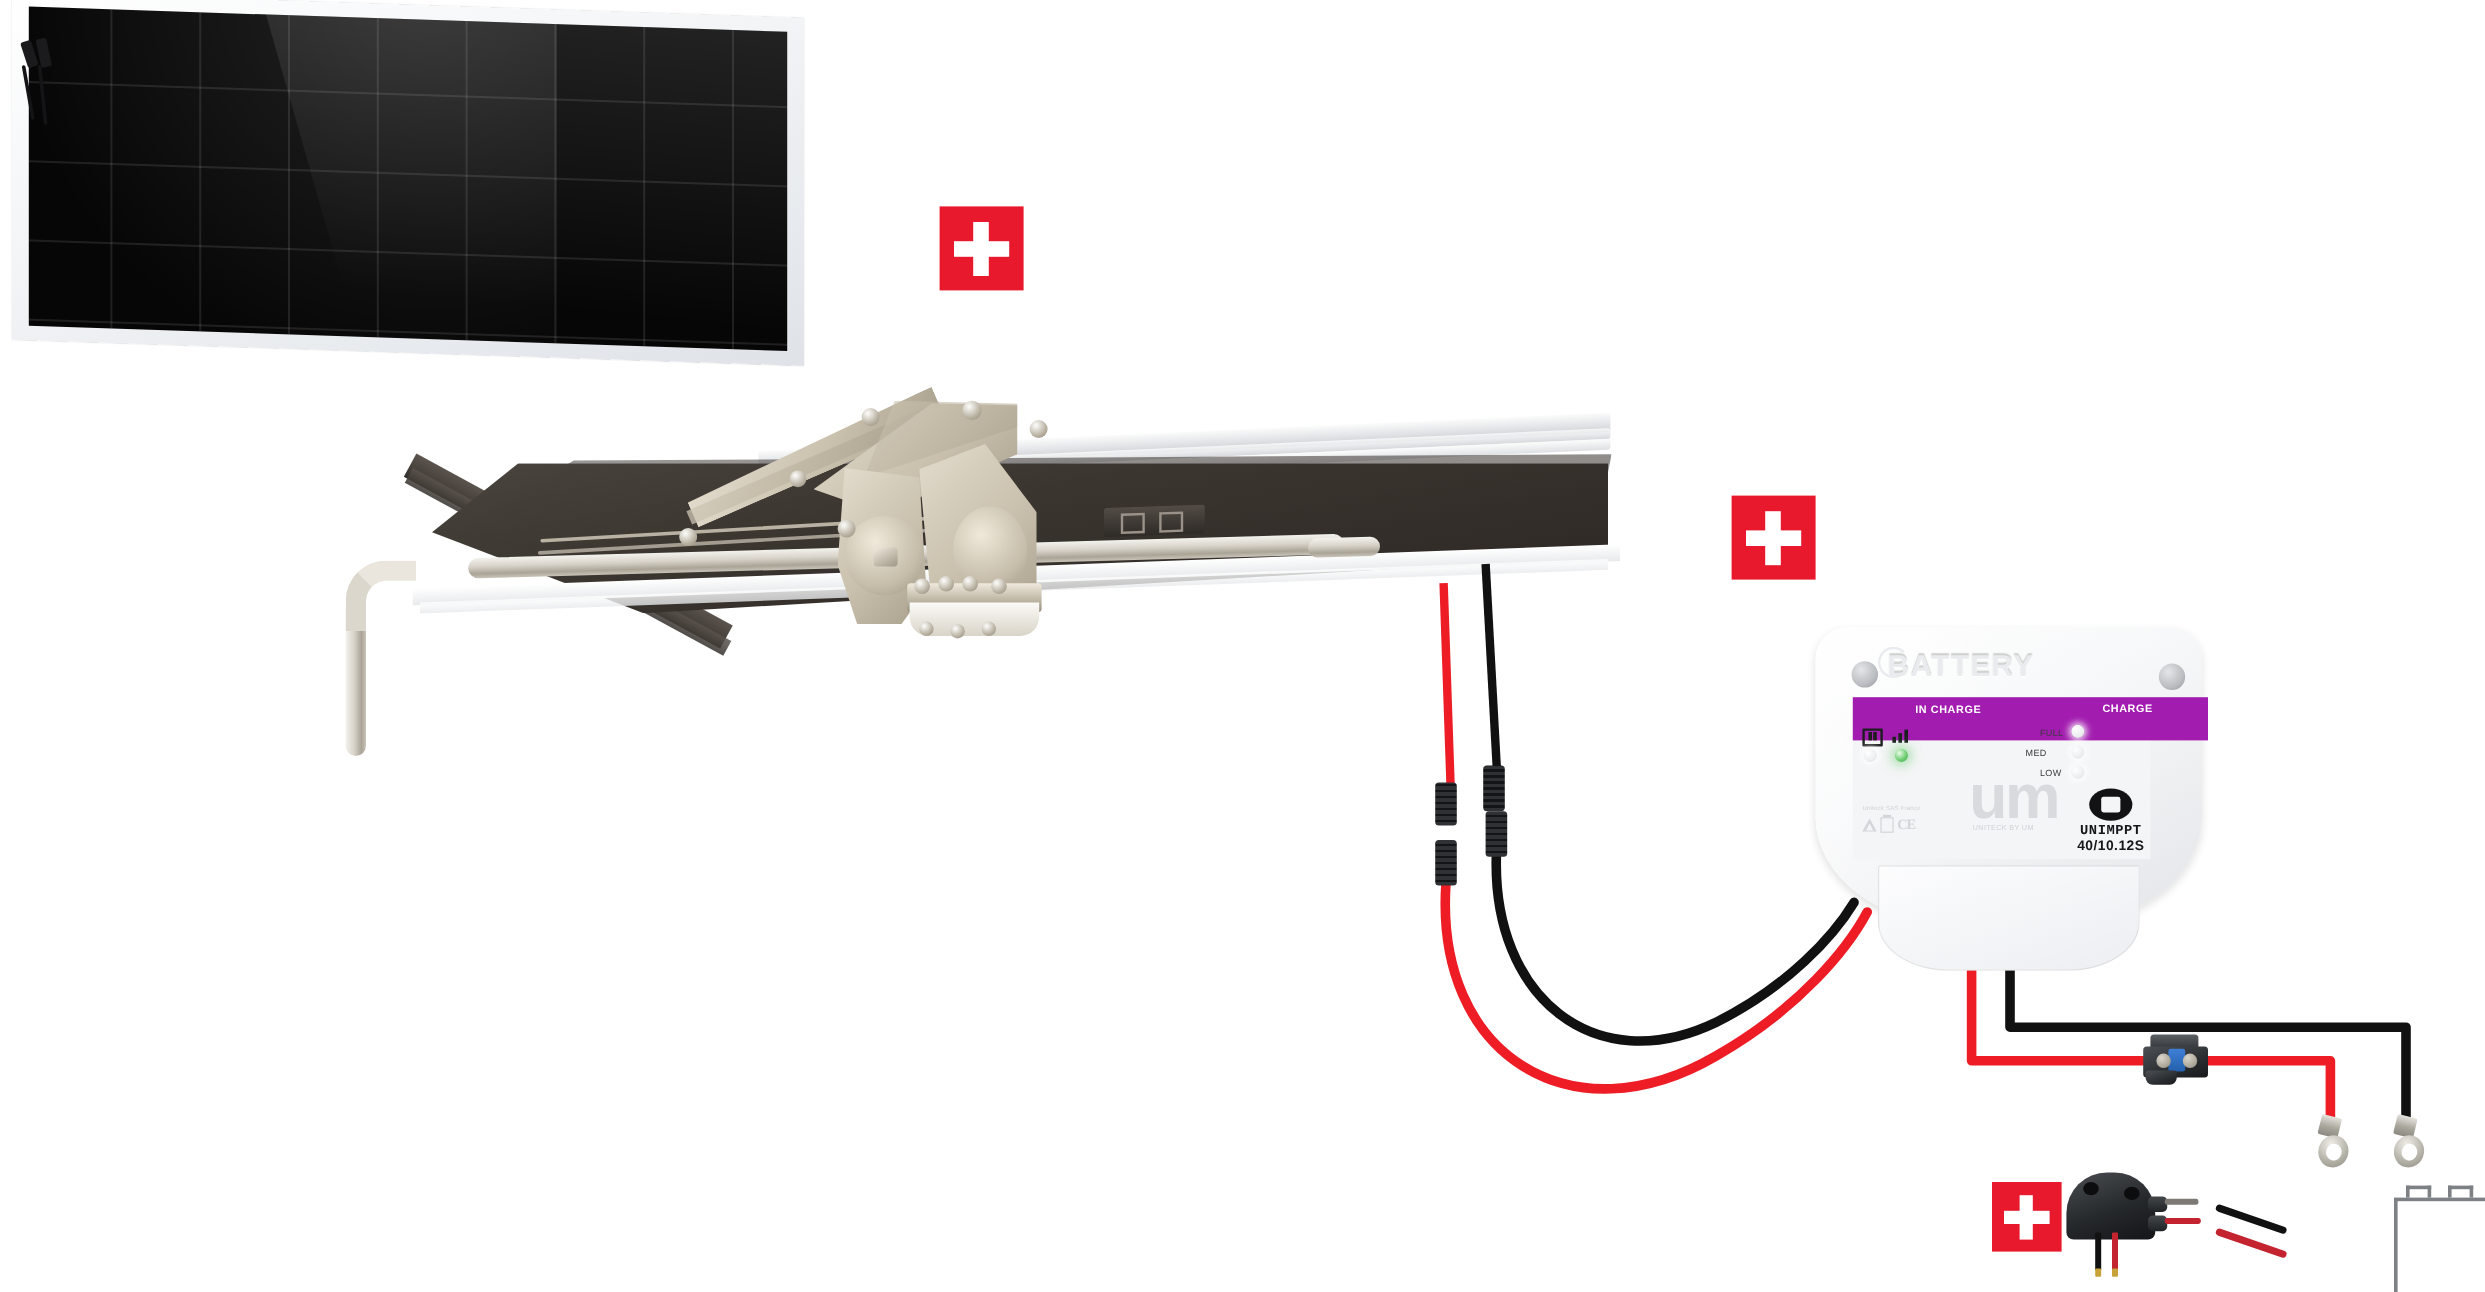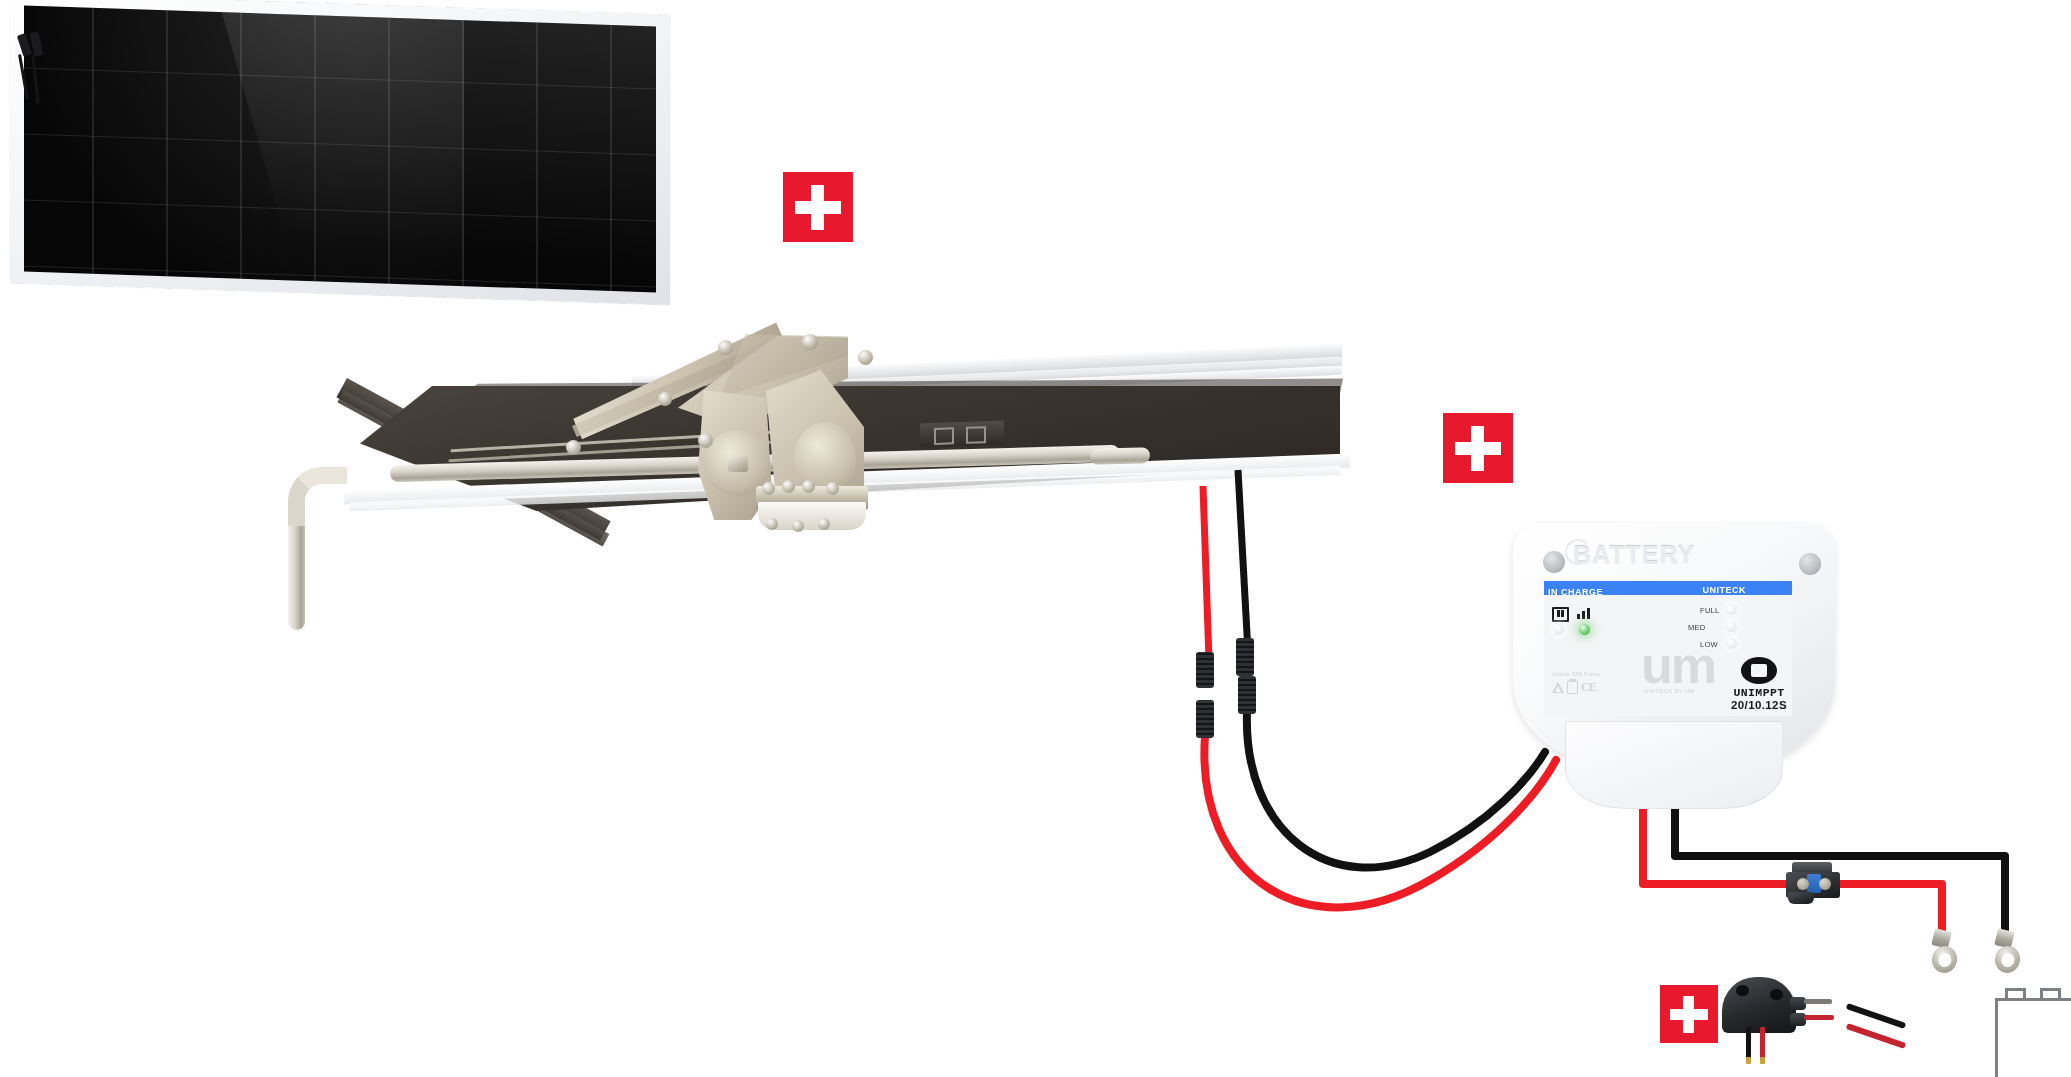--- a/index.html
+++ b/index.html
@@ -93,21 +93,21 @@
   }
   .screw{position:absolute;width:22px;height:22px;border-radius:50%;
          background:radial-gradient(circle at 36% 32%,#e4e6e8,#b9bcc0 62%,#93979b);}
   #ctrl-brand{position:absolute;left:60px;top:18px;width:200px;height:30px;
               color:#e9ebee;font-size:25px;font-weight:700;letter-spacing:1px;
               text-shadow:0 1px 0 #fff,0 -1px 1px #ccc;}
   #ctrl-brand .ring{position:absolute;left:-8px;top:-2px;width:22px;height:22px;
                     border:2px solid #e9ebee;border-radius:50%;border-right-color:transparent;}
   #ctrl-label{position:absolute;left:31px;top:58px;width:248px;height:135px;
               background:#f4f5f6;}
-  .ctrl-hdr{position:absolute;height:14px;background:#3b82f6;}
+  .ctrl-hdr{position:absolute;height:36px;background:#a21caf;padding-left:48px;}
   .ctrl-hdr span{color:#fff;font-size:9px;font-weight:700;letter-spacing:.5px;
                  line-height:18px;padding-left:4px;display:inline-block;}
   .led{position:absolute;width:11px;height:11px;border-radius:50%;}
   .led.off{background:radial-gradient(circle at 35% 32%,#fff,#eceef0 60%,#dcdee1);
            box-shadow:0 0 6px 2px rgba(255,255,255,.9);}
   .led.green{background:radial-gradient(circle at 35% 32%,#e9fbe9,#6fcf72 55%,#3da348);
              box-shadow:0 0 9px 3px rgba(110,205,115,.55);}
   .icon-batt{position:absolute;width:13px;height:11px;border:2px solid #1d1d1f;border-radius:1px;}
   .icon-batt:after{content:"";position:absolute;left:3px;top:1px;width:3px;height:7px;
                    background:#1d1d1f;box-shadow:4px 0 0 #1d1d1f;}
@@ -335,21 +335,21 @@
 
     <div id="ctrl-brand">
       <span class="ring"></span>
       <span>BATTERY</span>
     </div>
 
     <div id="ctrl-label">
 
       <div class="ctrl-hdr" style="left:0;top:0;width:248px;">
         <span>IN  CHARGE</span>
-        <span style="position:absolute;right:46px;">UNITECK</span>
+        <span style="position:absolute;right:46px;">CHARGE</span>
       </div>
 
       <div class="icon-batt" style="left:8px;top:26px;"></div>
       <div class="icon-bars" style="left:33px;top:26px;">
         <i style="left:0;height:5px;"></i>
           <i style="left:5px;height:8px;"></i>
           <i style="left:10px;height:11px;"></i>
       </div>
       <div class="led off" style="left:9px;top:43px;"></div>
       <div class="led green" style="left:35px;top:43px;"></div>
@@ -373,21 +373,21 @@
         <div id="cert-marks">
           <span class="tri"></span>
           <span class="weee"></span>
           <span class="ce">CE</span>
         </div>
       </div>
 
       <div id="model-badge">
         <div id="model-oval"></div>
         <div id="model-name">UNIMPPT</div>
-        <div id="model-num">20/10.12S</div>
+        <div id="model-num">40/10.12S</div>
       </div>
     </div>
 
     <div id="ctrl-tray"></div>
   </div>
 
   <div class="abs" id="fuse">
     <div class="fuse-lid" style="left:10px;top:0px;width:40px;height:12px;"></div>
     <div class="fuse-shell" style="left:4px;top:10px;width:54px;height:26px;"></div>
     <div class="fuse-blade" style="left:25px;top:12px;width:14px;height:19px;"></div>

